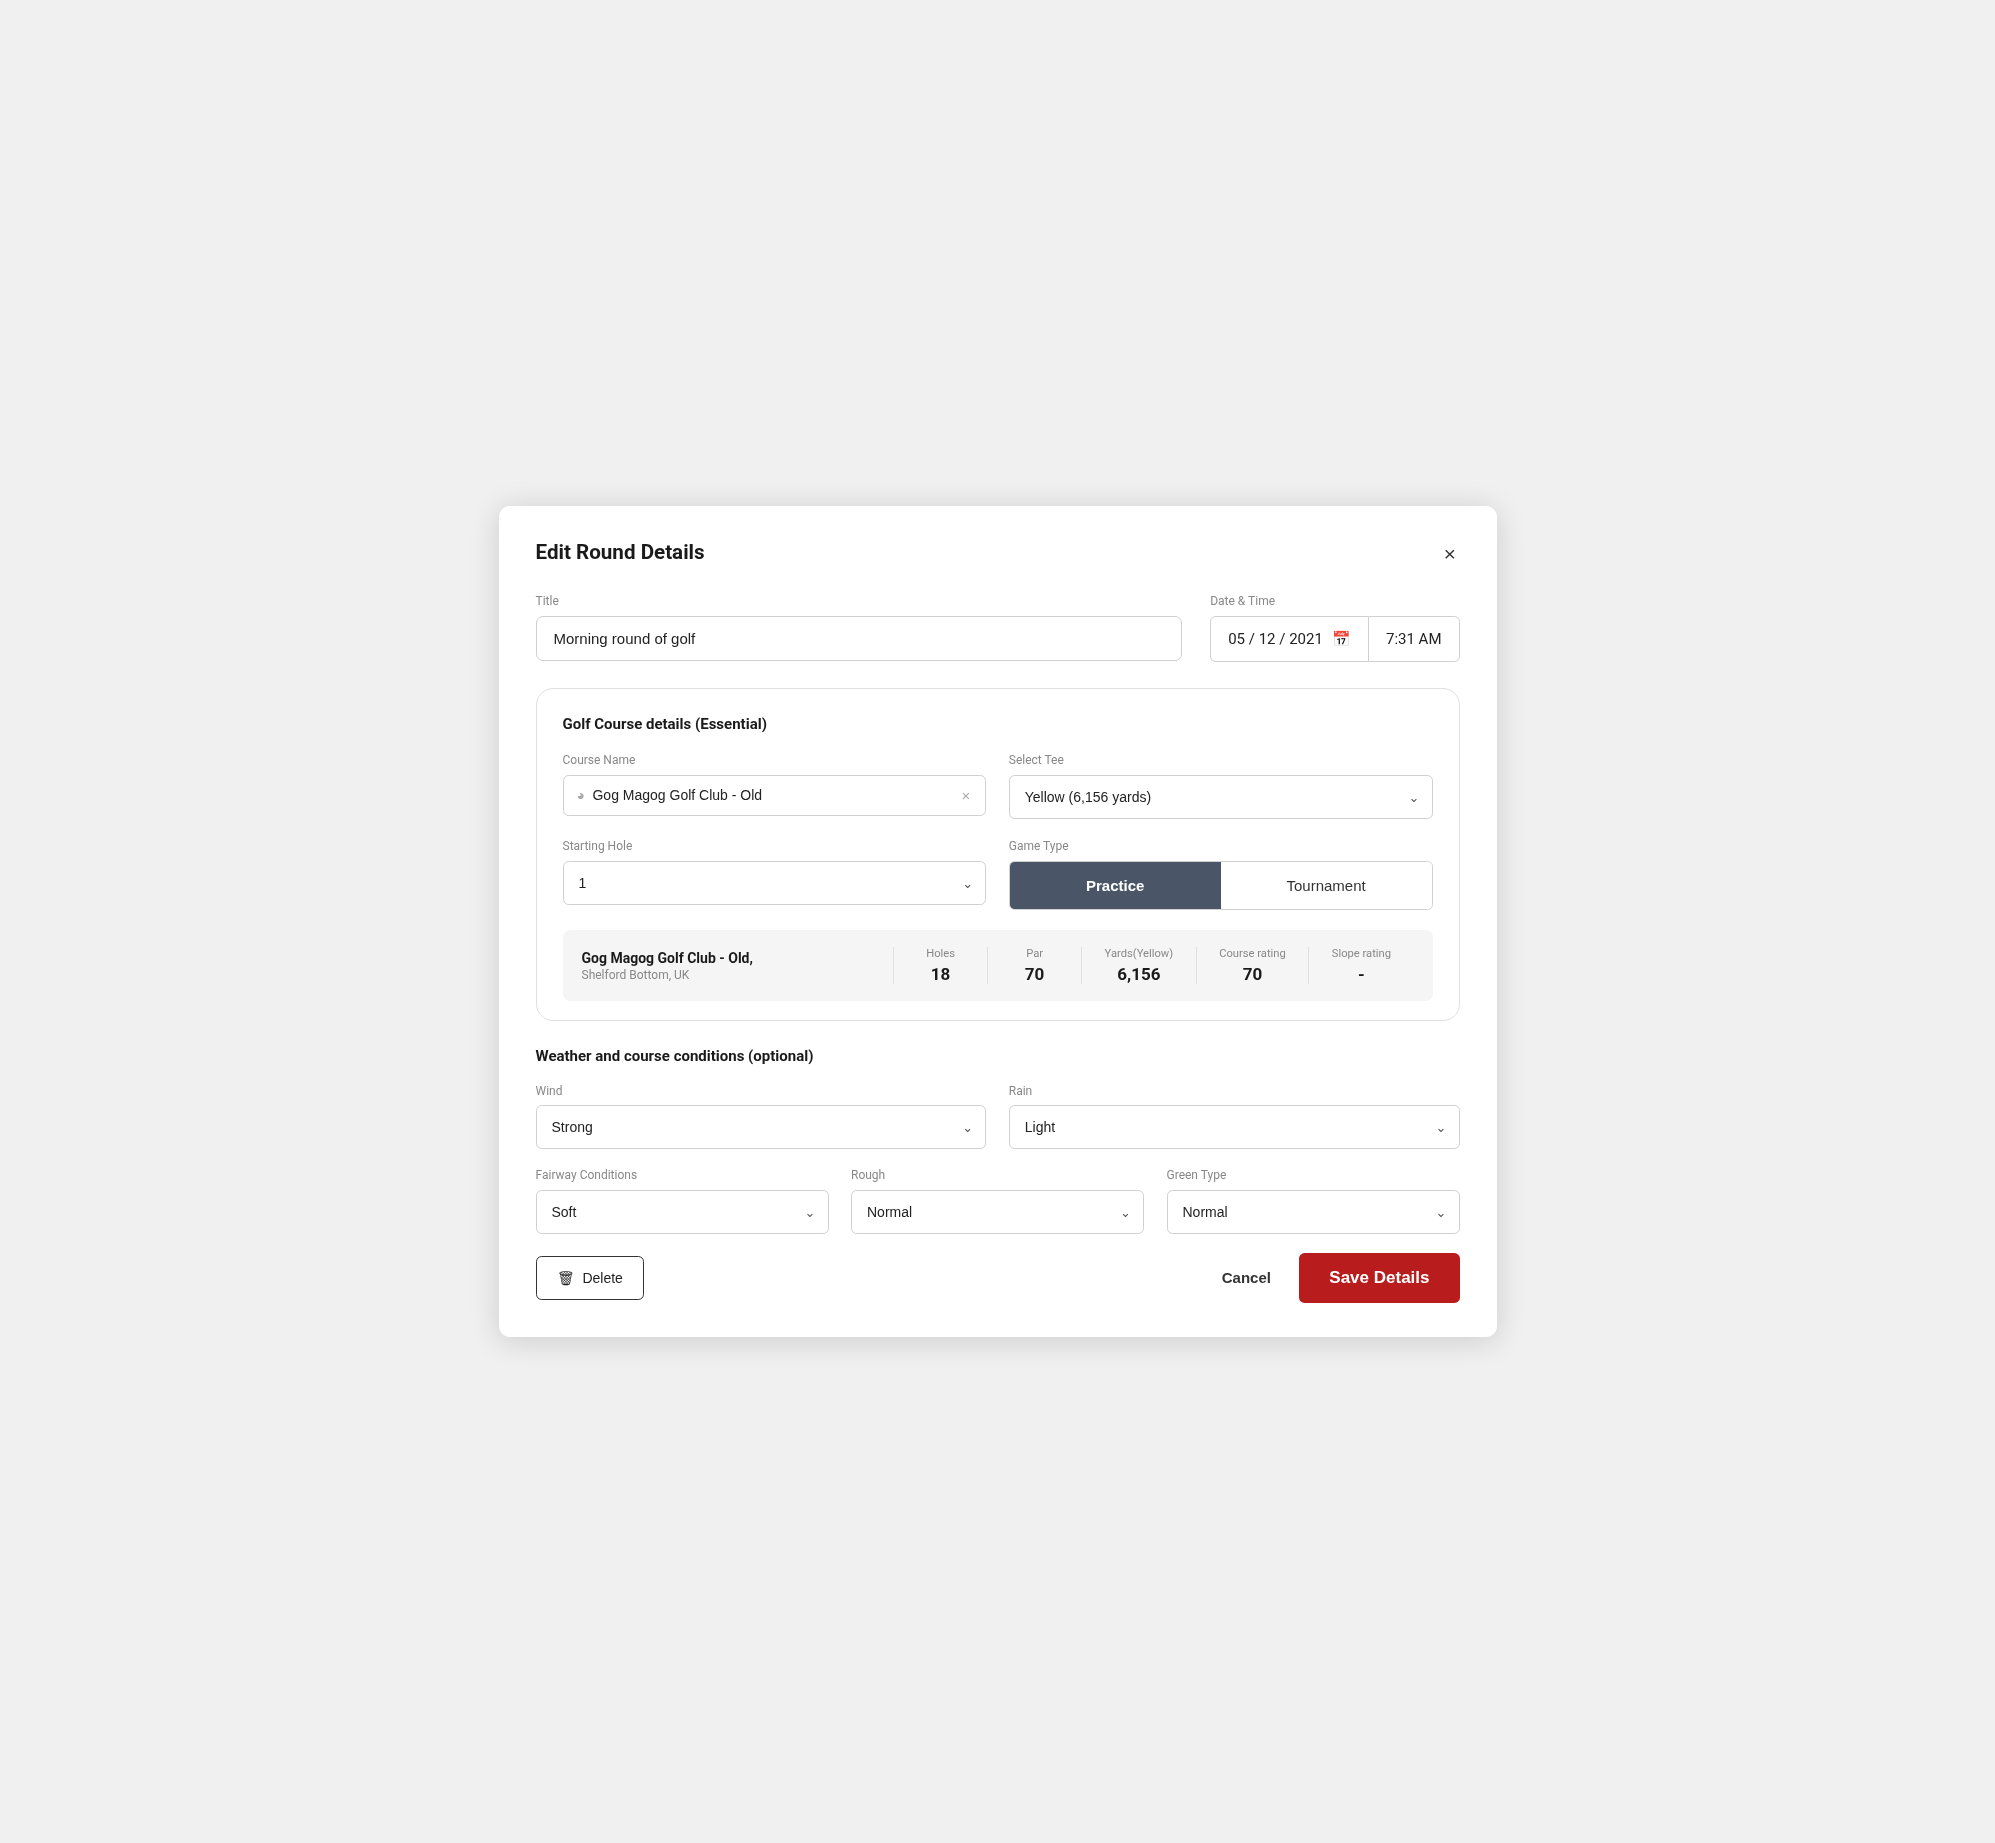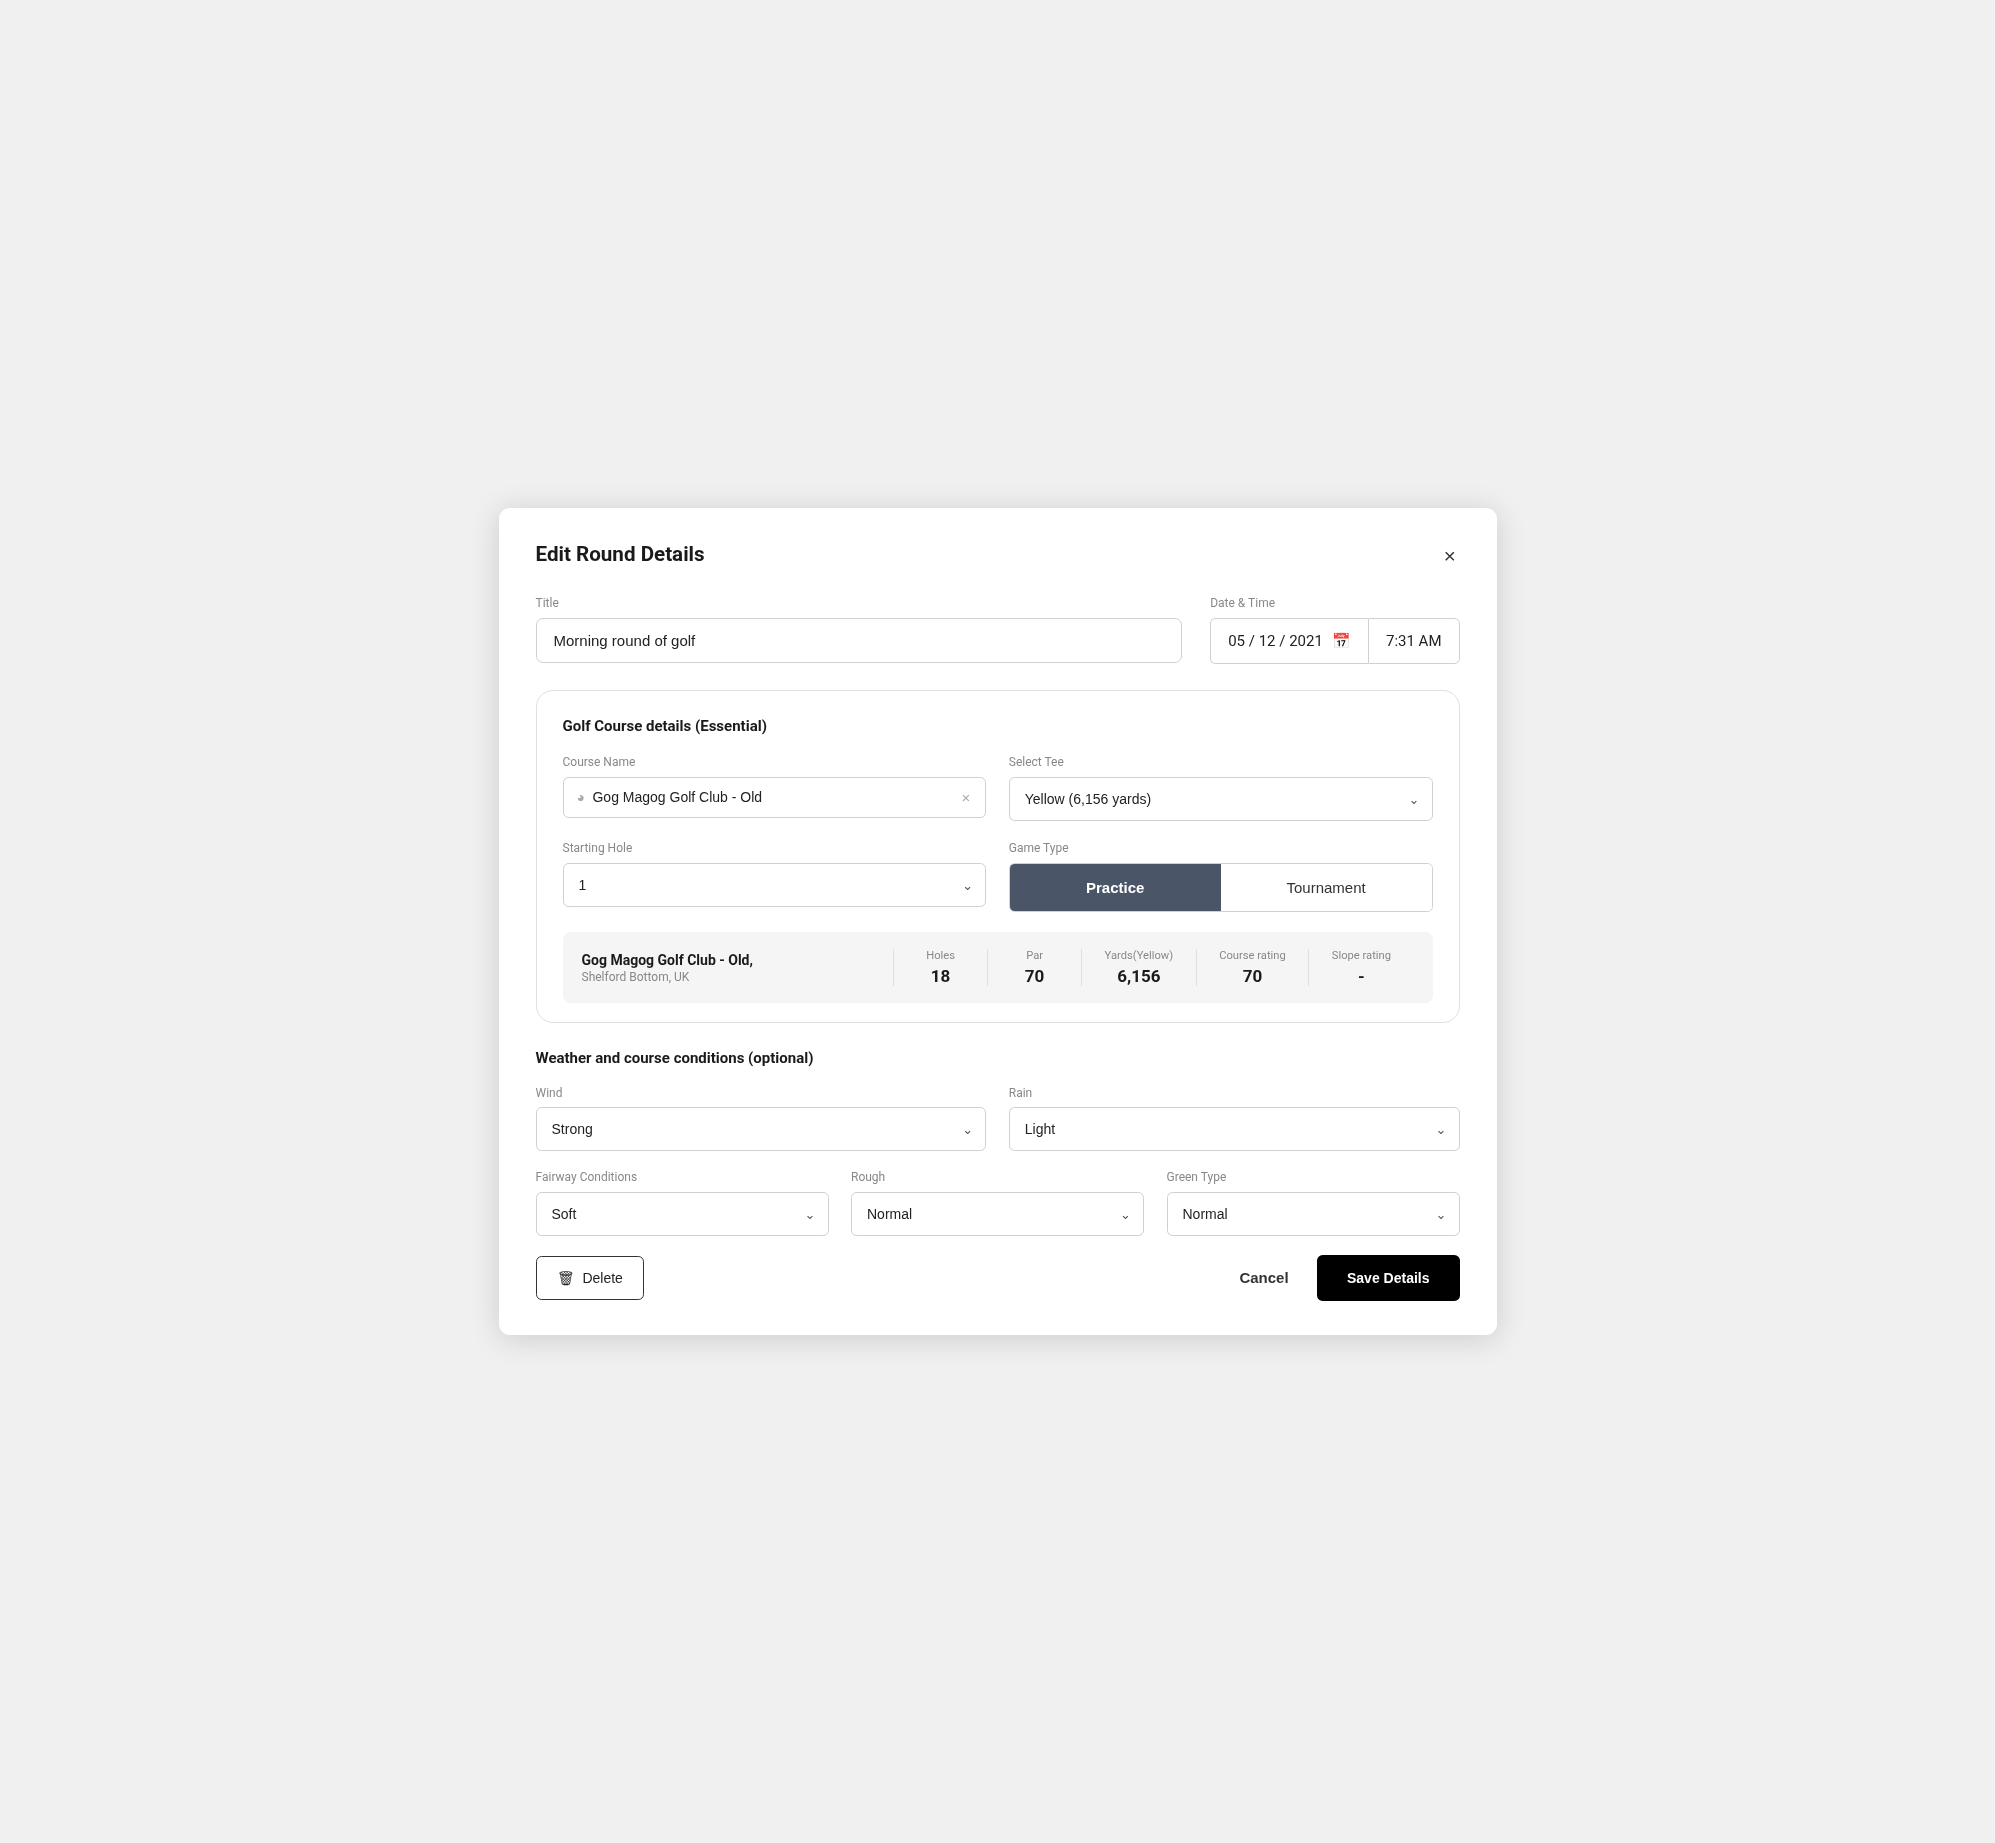--- a/index.html
+++ b/index.html
@@ -264,26 +264,26 @@
     .cancel-btn {
       background: none;
       border: none;
       font-size: 15px;
       font-weight: 600;
       color: #333;
       cursor: pointer;
       padding: 13px 9.4px;
     }
     .save-btn {
-      background: #000000;
+      background: #b91c1c;
       color: #fff;
       border: none;
       border-radius: 5.6px;
       padding: 15px 30px;
-      font-size: 14px;
+      font-size: 17px;
       font-weight: 700;
       cursor: pointer;
     }
     .calendar-icon {
       color: #aaa;
       font-size: 15px;
     }
     .date-time-label {
       font-size: 12px;
       color: #888;

